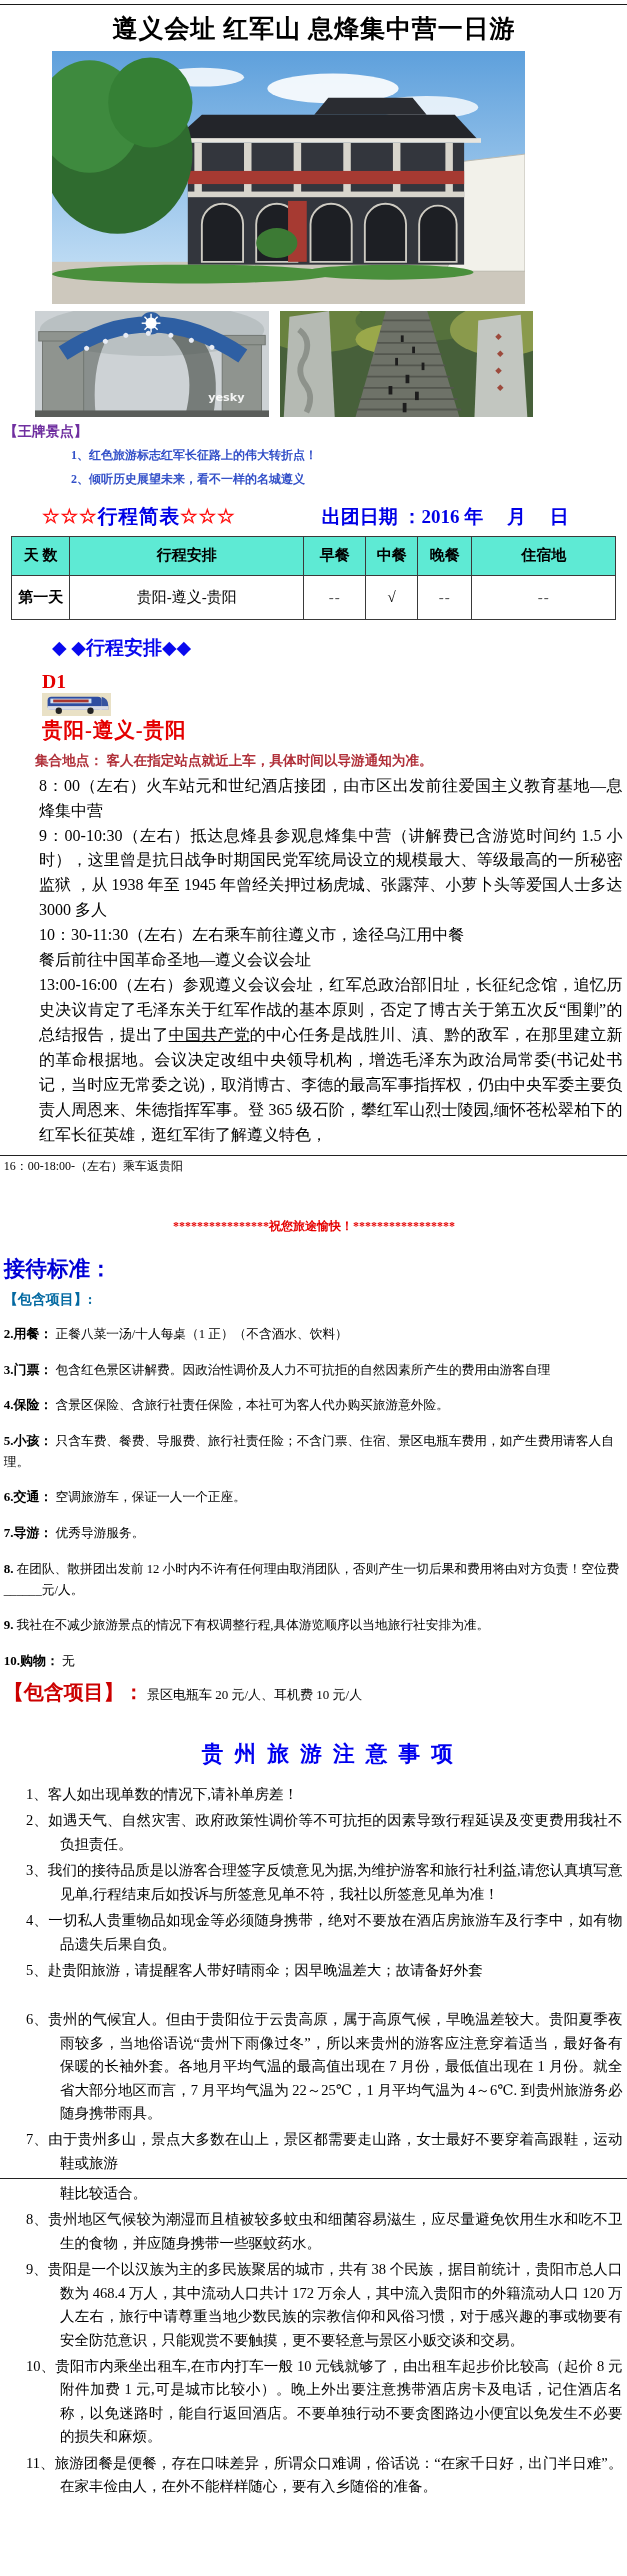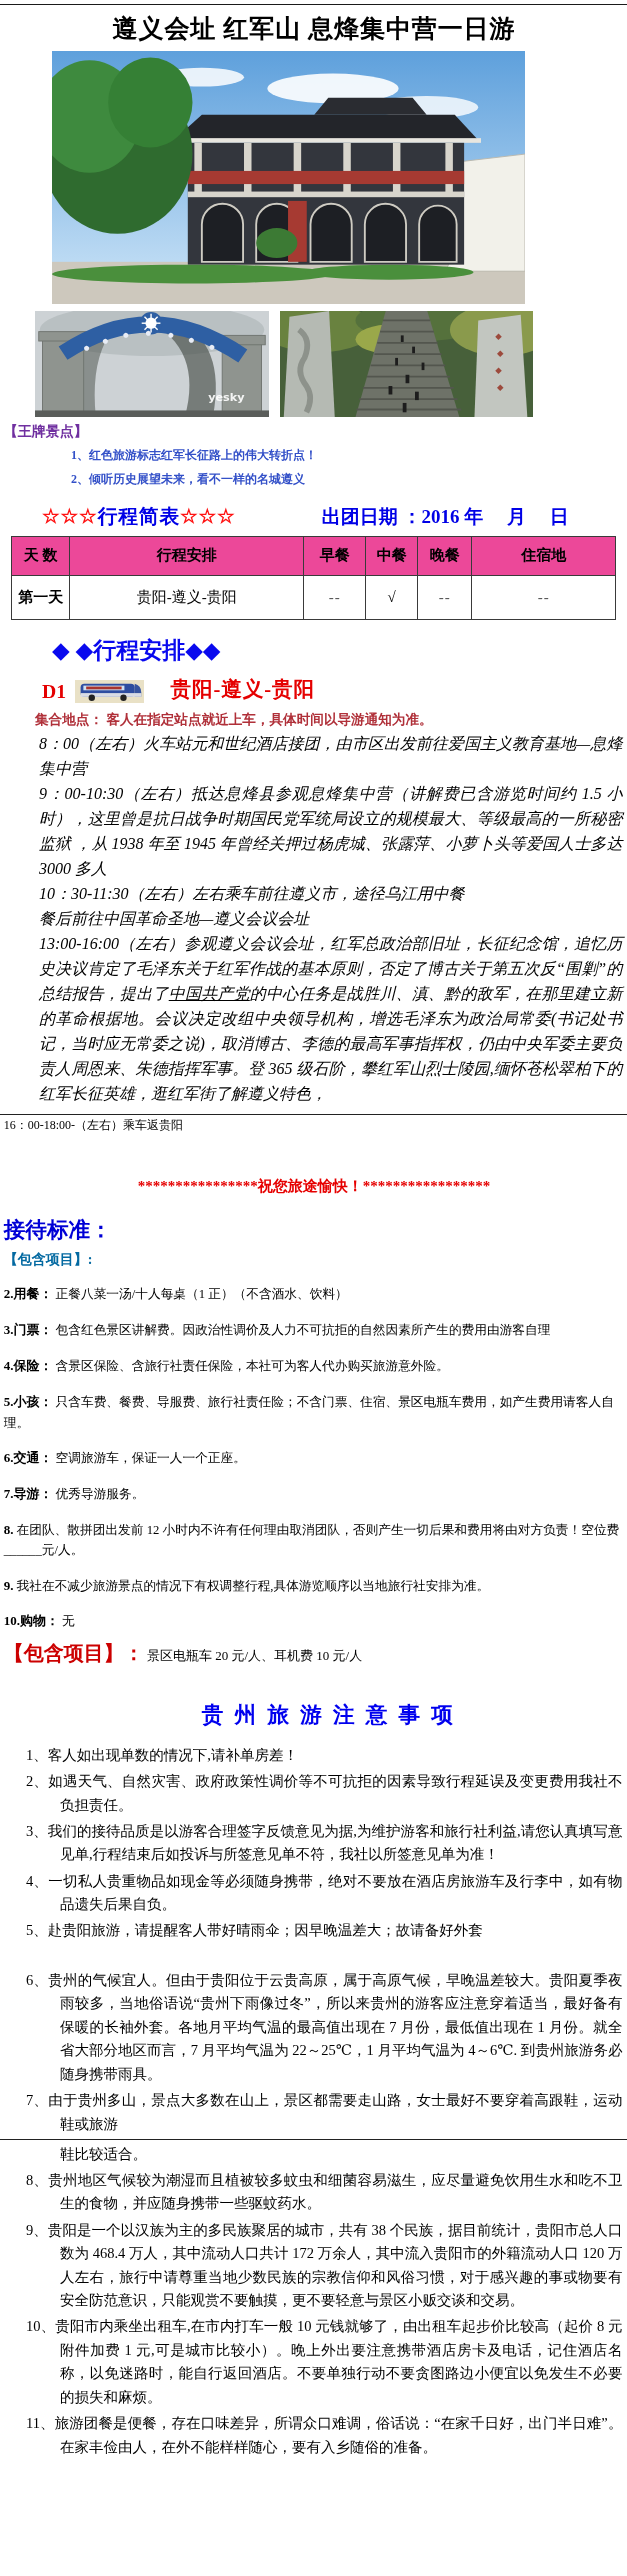--- a/index.html
+++ b/index.html
@@ -23,37 +23,37 @@
   .hl-item{color:#3350C8;font-weight:bold;font-size:12px;margin:6.6px 0 0 71px;}
   .sched-row{display:flex;align-items:baseline;margin:15px 0 5.6px 42px;white-space:nowrap;}
   .stars{color:#FF1111;font-size:19.7px;font-weight:bold;letter-spacing:0.9px;}
   .sched-name{color:#0000E6;font-size:19.7px;font-weight:bold;letter-spacing:0.9px;}
   .depart{color:#0000E6;font-size:19px;font-weight:bold;margin-left:86px;}
   table.trip{border-collapse:collapse;margin:3.7px 0 0 11.2px;width:605px;table-layout:fixed;}
   table.trip th,table.trip td{
     border:1.9px solid #3a3a3a;text-align:center;vertical-align:middle;
     font-size:15px;padding:0;height:38px;
   }
-  table.trip th{background:#ec4899;font-weight:bold;}
+  table.trip th{background:#5eead4;font-weight:bold;}
   table.trip td{height:43px;font-size:15px;}
   td.dash{color:#555;letter-spacing:0.9px;}
   td.day-cell{font-weight:bold;}
-  .arr-head{color:#0909EE;font-weight:bold;font-size:23px;margin:15px 0 9.4px 52px;}
-  .d1-row{display:flex;align-items:flex-end;margin:9.4px 0 7.5px 42px;}
+  .arr-head{color:#0909EE;font-weight:bold;font-size:19px;margin:15px 0 9.4px 52px;}
+  .d1-row{display:flex;align-items:flex-start;margin:9.4px 0 7.5px 42px;flex-direction:column;}
   .d1-code{color:#E50000;font-weight:bold;font-size:19.7px;margin-right:9.4px;}
   .bus{width:69px;height:23.4px;margin-right:26px;}
   .bus svg{display:block;width:100%;height:100%;}
   .route{color:#E50000;font-weight:bold;font-size:20.6px;letter-spacing:0.9px;}
   .meeting{margin:3.7px 0 3.7px 35px;font-size:13.6px;color:#B03039;font-weight:bold;}
   .it-body{margin:1.9px 5.6px 0 39px;font-size:16px;line-height:1.56;text-align:justify;}
-  .it-body p{margin:0;font-style:italic;}
+  .it-body p{margin:0;}
   .u{text-decoration:underline;}
   .cut-rule{border:none;border-top:1.9px solid #222;margin:7.5px 0 1.9px 0;}
   .return-line{margin:1.9px 0 0 3.7px;font-size:12px;}
-  .wish{color:#E60000;font-weight:bold;font-size:15px;text-align:center;margin:43px 0 19px 0;}
+  .wish{color:#E60000;font-weight:bold;font-size:12px;text-align:center;margin:43px 0 19px 0;}
   .sp-head{color:#FF0000;font-weight:bold;font-size:13.6px;margin:0 0 1.9px 3.7px;}
   .special p{font-size:11.7px;line-height:1.85;margin:3.7px 3.7px 3.7px 3.7px;color:#151515;}
   .rec-head{color:#0000D6;font-weight:bold;font-size:21.6px;margin:17px 0 7.5px 3.7px;
     font-family:"Liberation Sans","DejaVu Sans",sans-serif;}
   .inc-head{color:#0369a1;font-weight:bold;font-size:14px;margin:3.7px 0 9.4px 3.7px;}
   .rec-item{font-size:12.7px;margin:15px 3.7px;line-height:1.6;}
   .rec-item b{font-size:13px;}
   .rec-item.tight{margin:9.4px 3.7px 1.9px 3.7px;}
   .rec-extra{font-size:13px;margin:5.6px 3.7px;line-height:1.5;}
   .rec-extra b{color:#CC0000;font-size:20px;}

